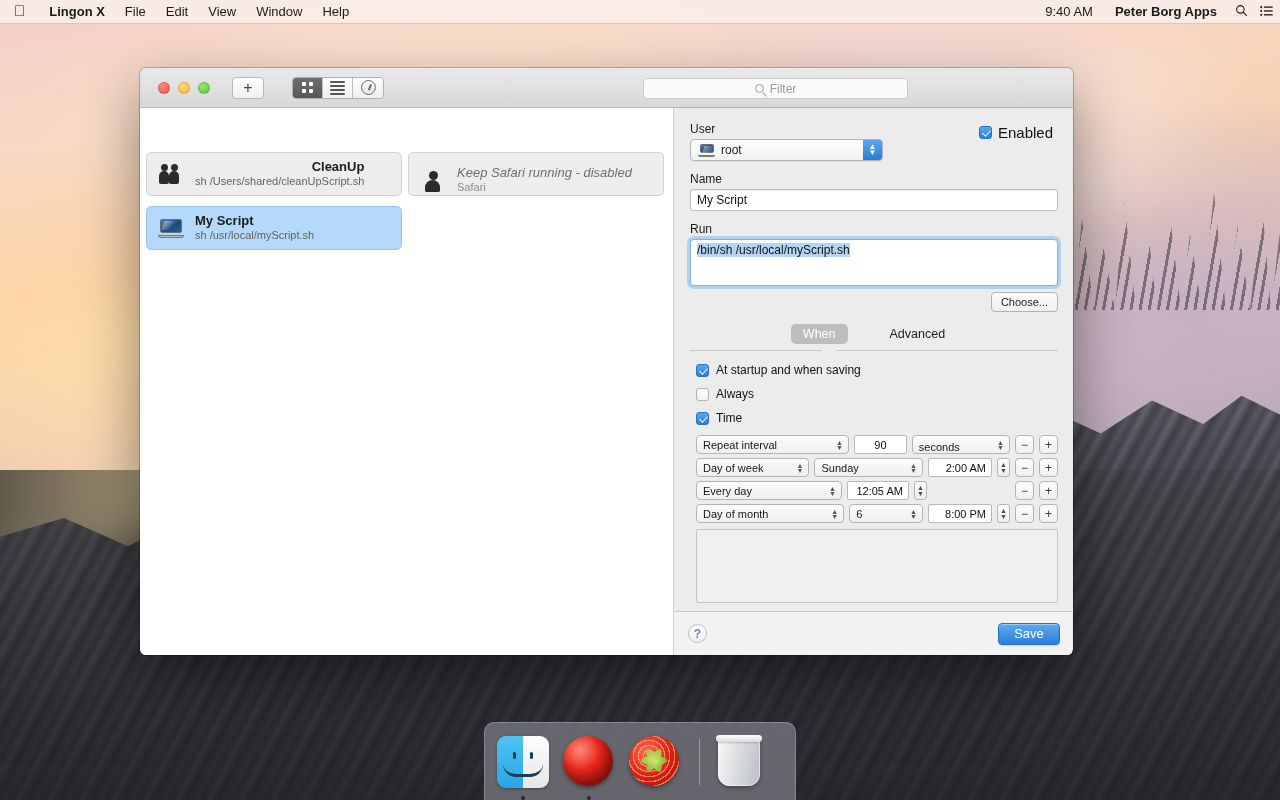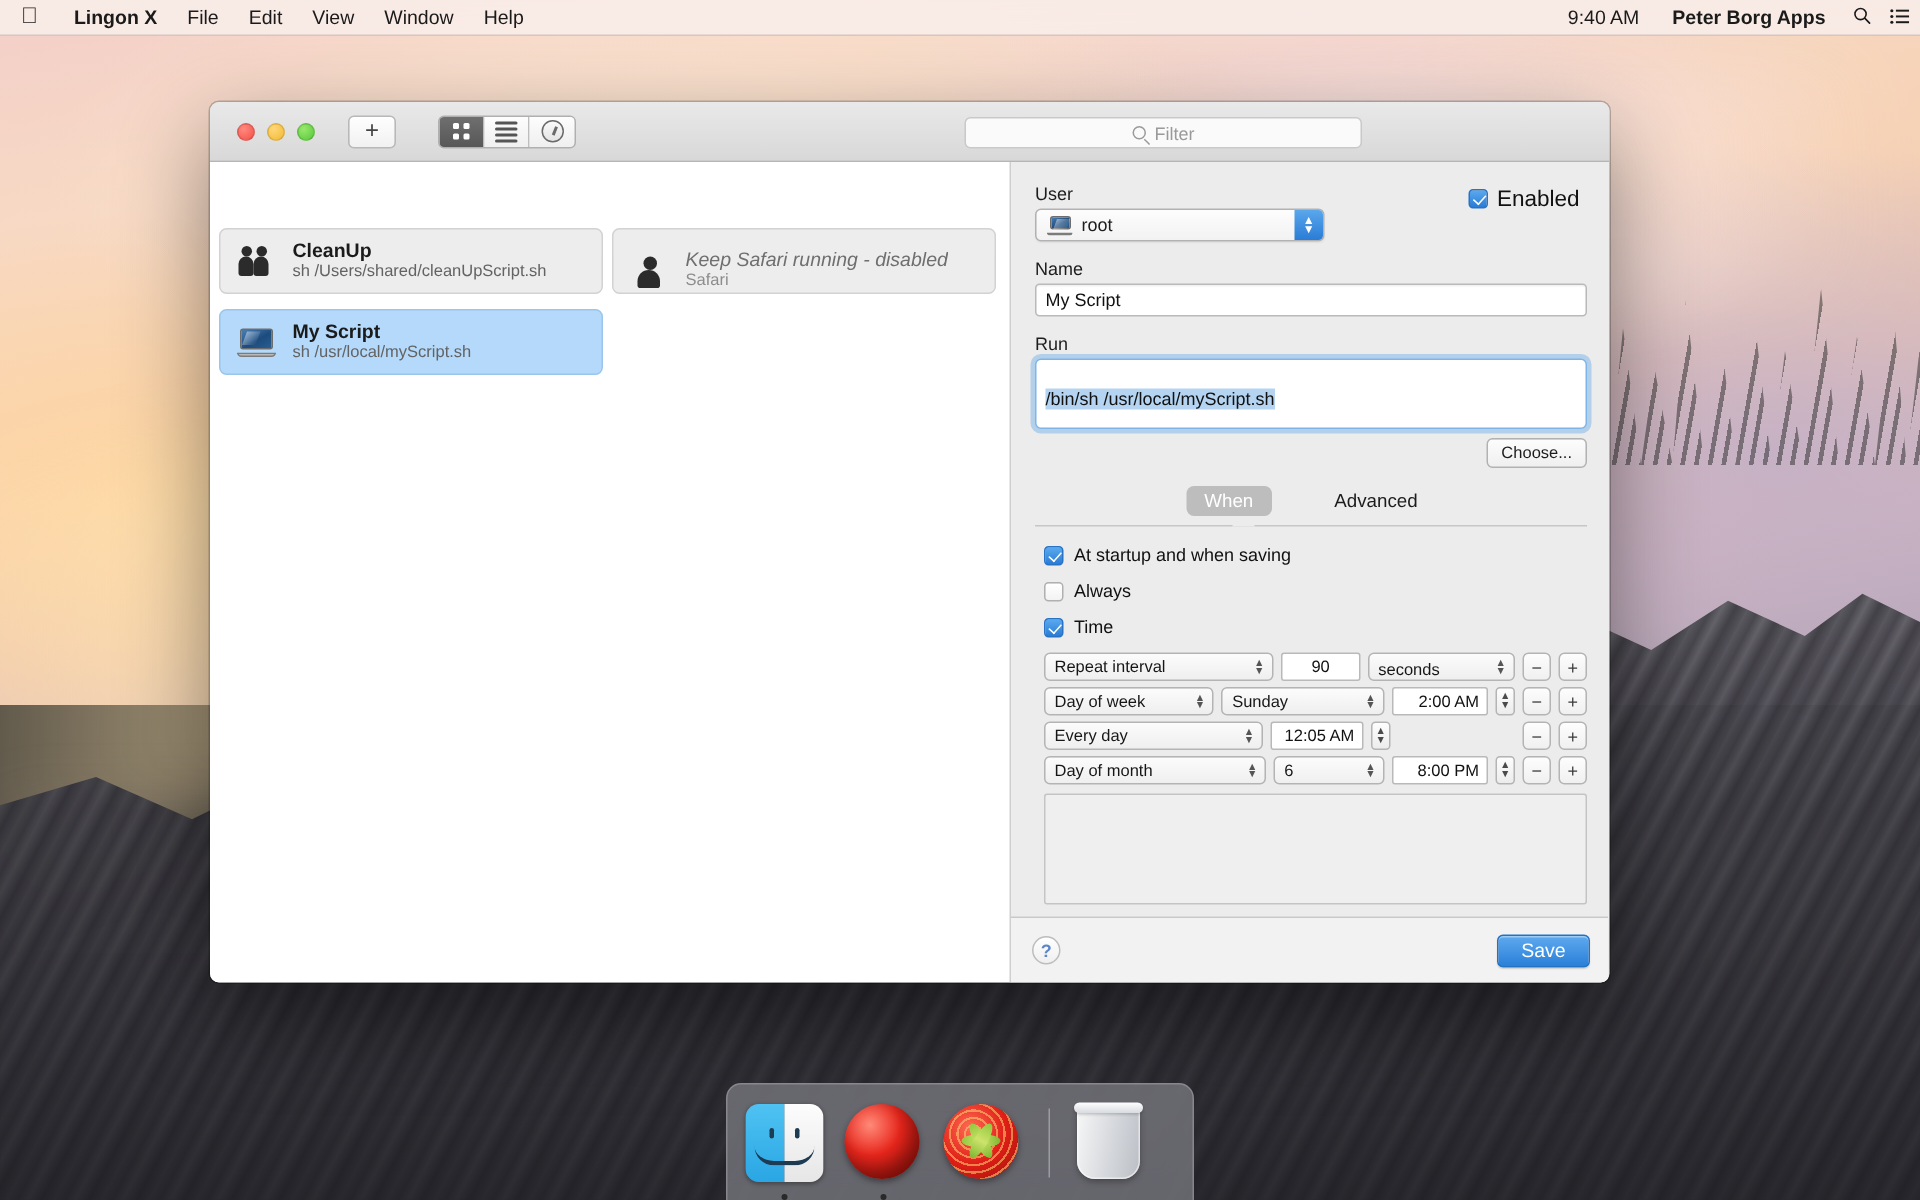--- a/index.html
+++ b/index.html
@@ -189,21 +189,21 @@
   .chev-stack { display:flex; flex-direction:column; align-items:center; line-height:6px; }
 
   .textfield {
     height:22px; border-radius:3px; background:#fff; border:1px solid #b9b9b9;
     display:flex; align-items:center; padding:0 6px; font-size:12px; color:#111;
     box-shadow:0 1px 1px rgba(0,0,0,.06) inset;
   }
   #run-field {
     height:47px; border-radius:4px; background:#fff; border:1px solid #7fb4e8;
     box-shadow:0 0 0 3px rgba(110,175,236,.45);
-    padding:19px 6px; font-size:12px; color:#111;
+    padding:3px 6px; font-size:12px; color:#111;
   }
   .sel-text { background:#b4d4f2; }
   #choose-btn {
     margin-left:auto; margin-top:6px; height:20px; padding:0 9px; border-radius:4px;
     background:linear-gradient(180deg,#fdfdfd,#efefef); border:1px solid #b2b2b2;
     font-size:11px; color:#1c1c1c; display:inline-flex; align-items:center;
   }
 
   
   #tabs { margin-top:12px; display:flex; justify-content:center; align-items:flex-end; gap:30px; position:relative; }
@@ -408,21 +408,21 @@
       <span class="mag"></span>
       <span>Filter</span>
     </div>
 
   </div>
 
   <div id="body">
 
     <div id="list-area">
 
-      <div class="job" style="left:6px; top:44px; width:256px;">
+      <div class="job" style="left:6px; top:44px; width:256px;text-align:right;">
         <span class="job-icon">
           <span class="ic-users">
               <span class="u1"></span>
               <span class="u2"></span>
             </span>
         </span>
         <span class="job-text">
           <span class="job-title">CleanUp</span>
           <span class="job-sub">sh /Users/shared/cleanUpScript.sh</span>
         </span>

